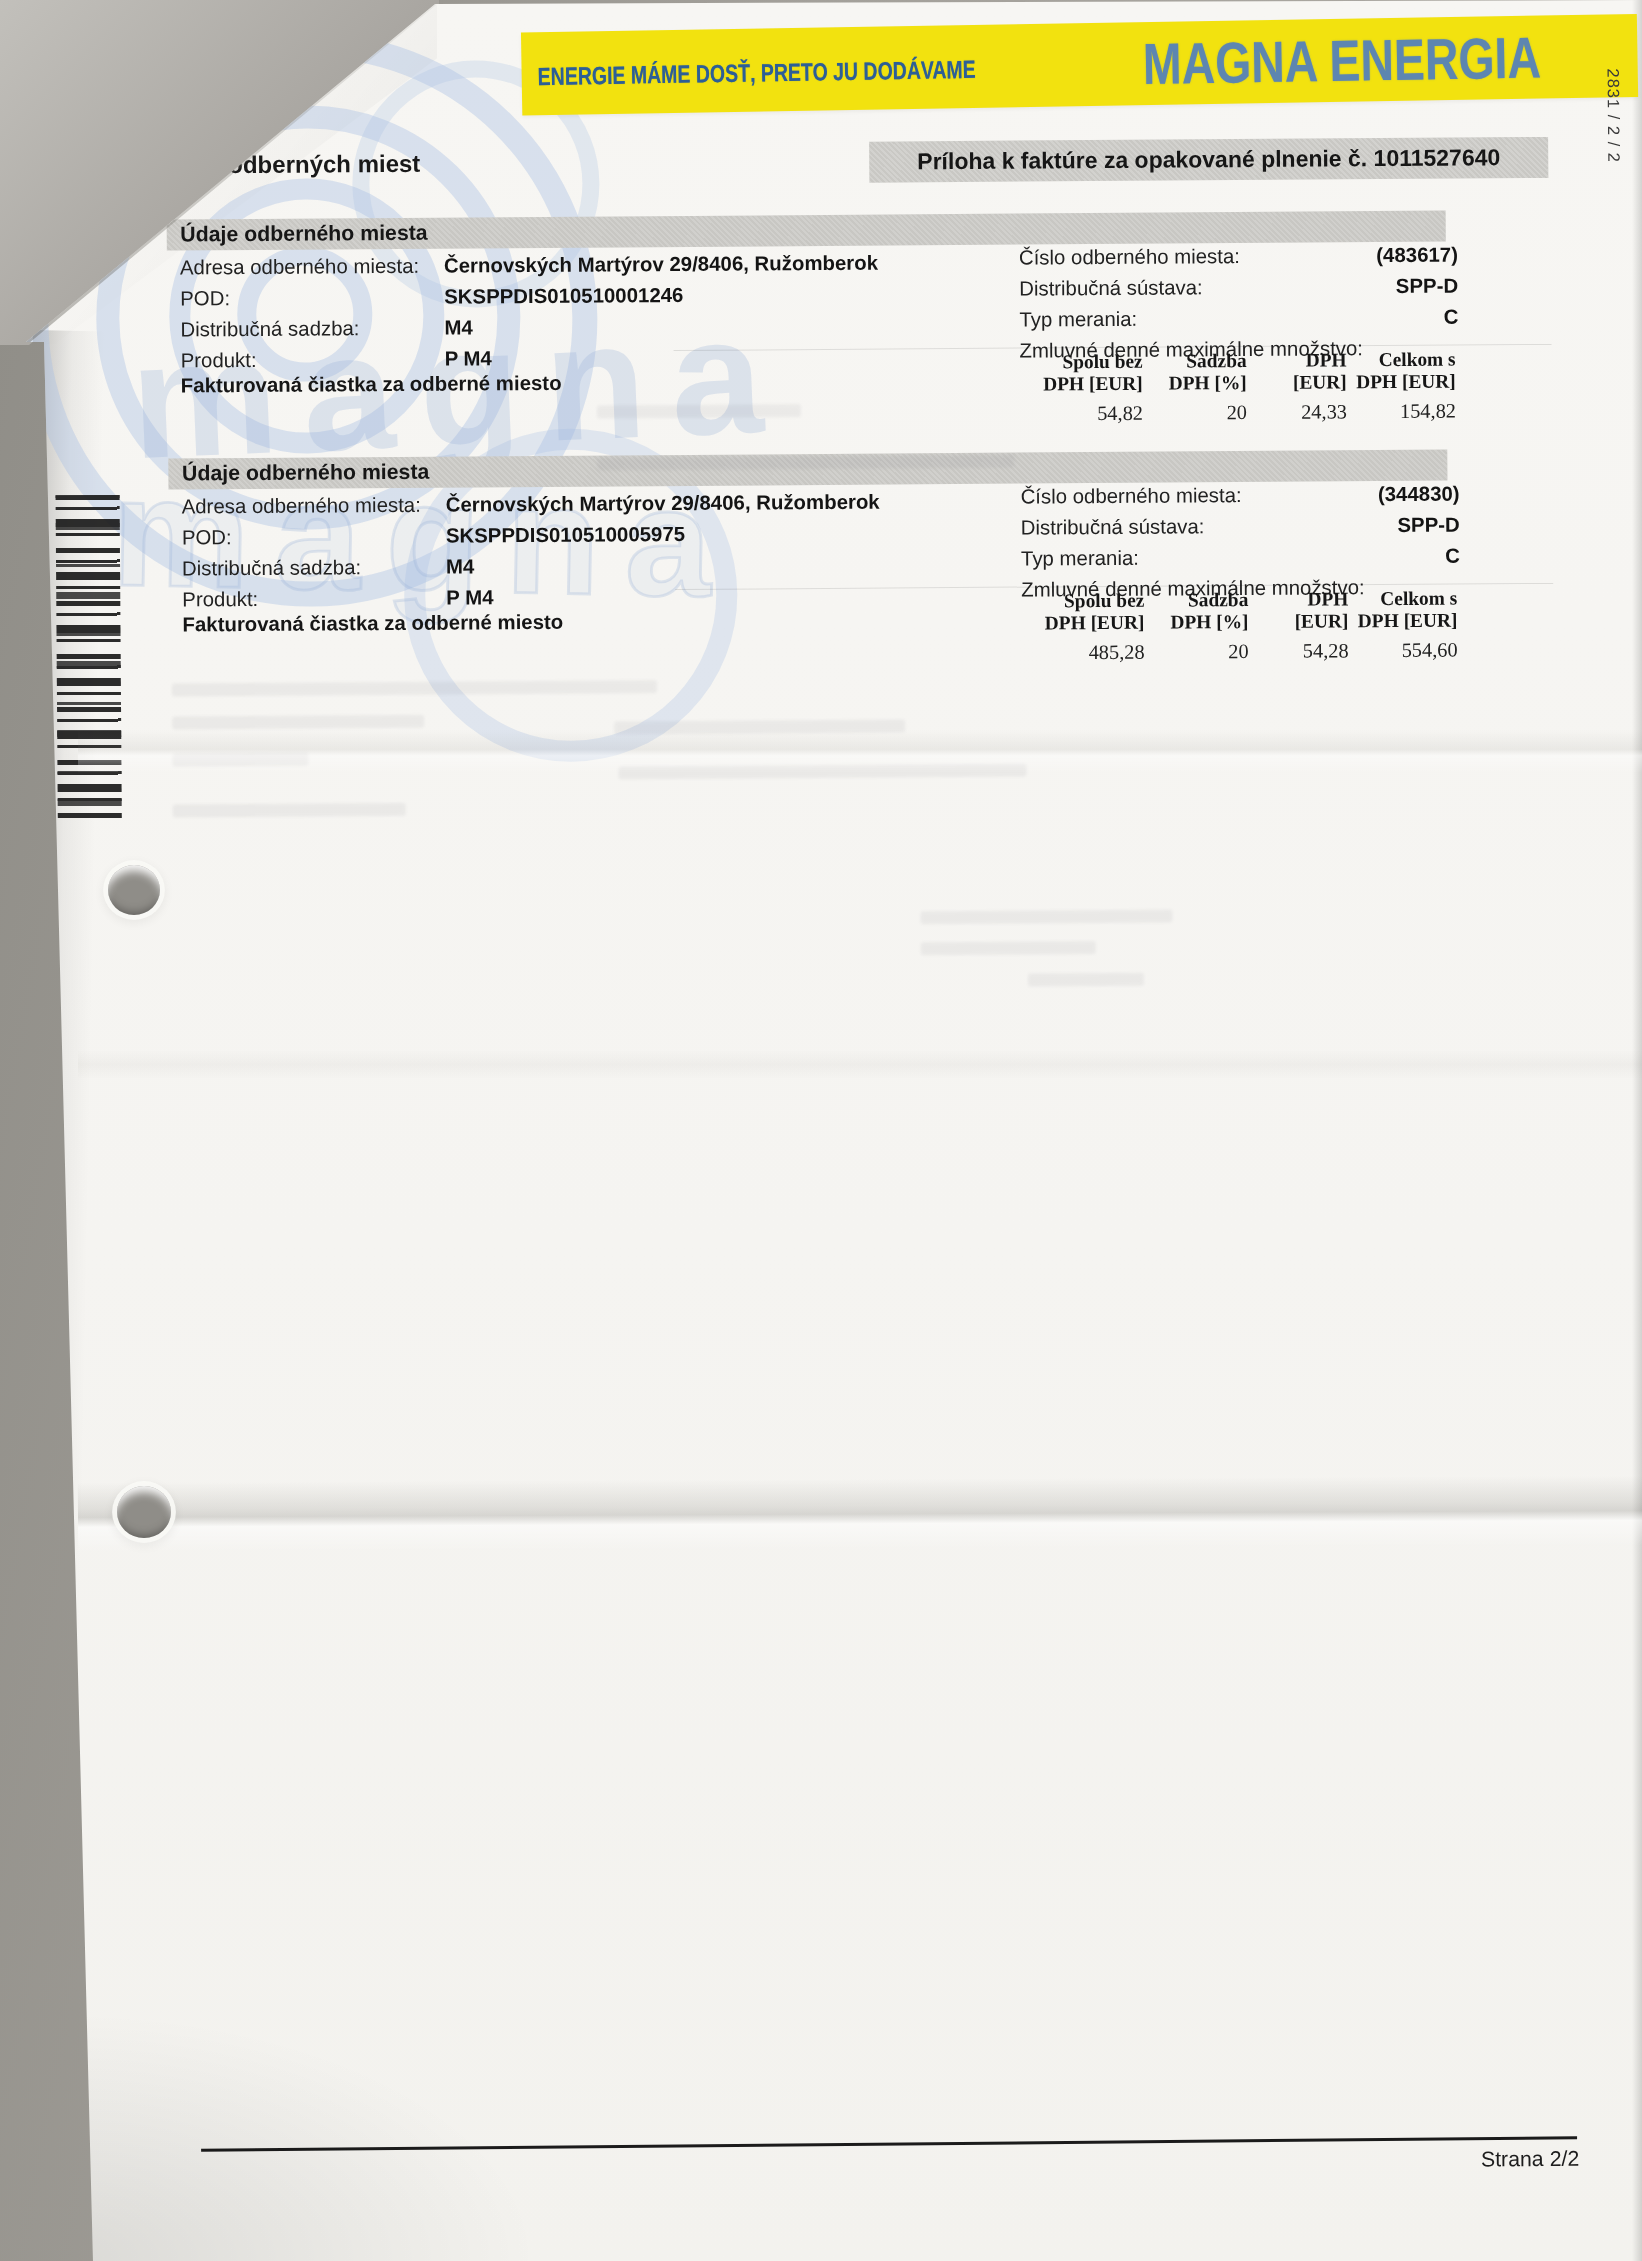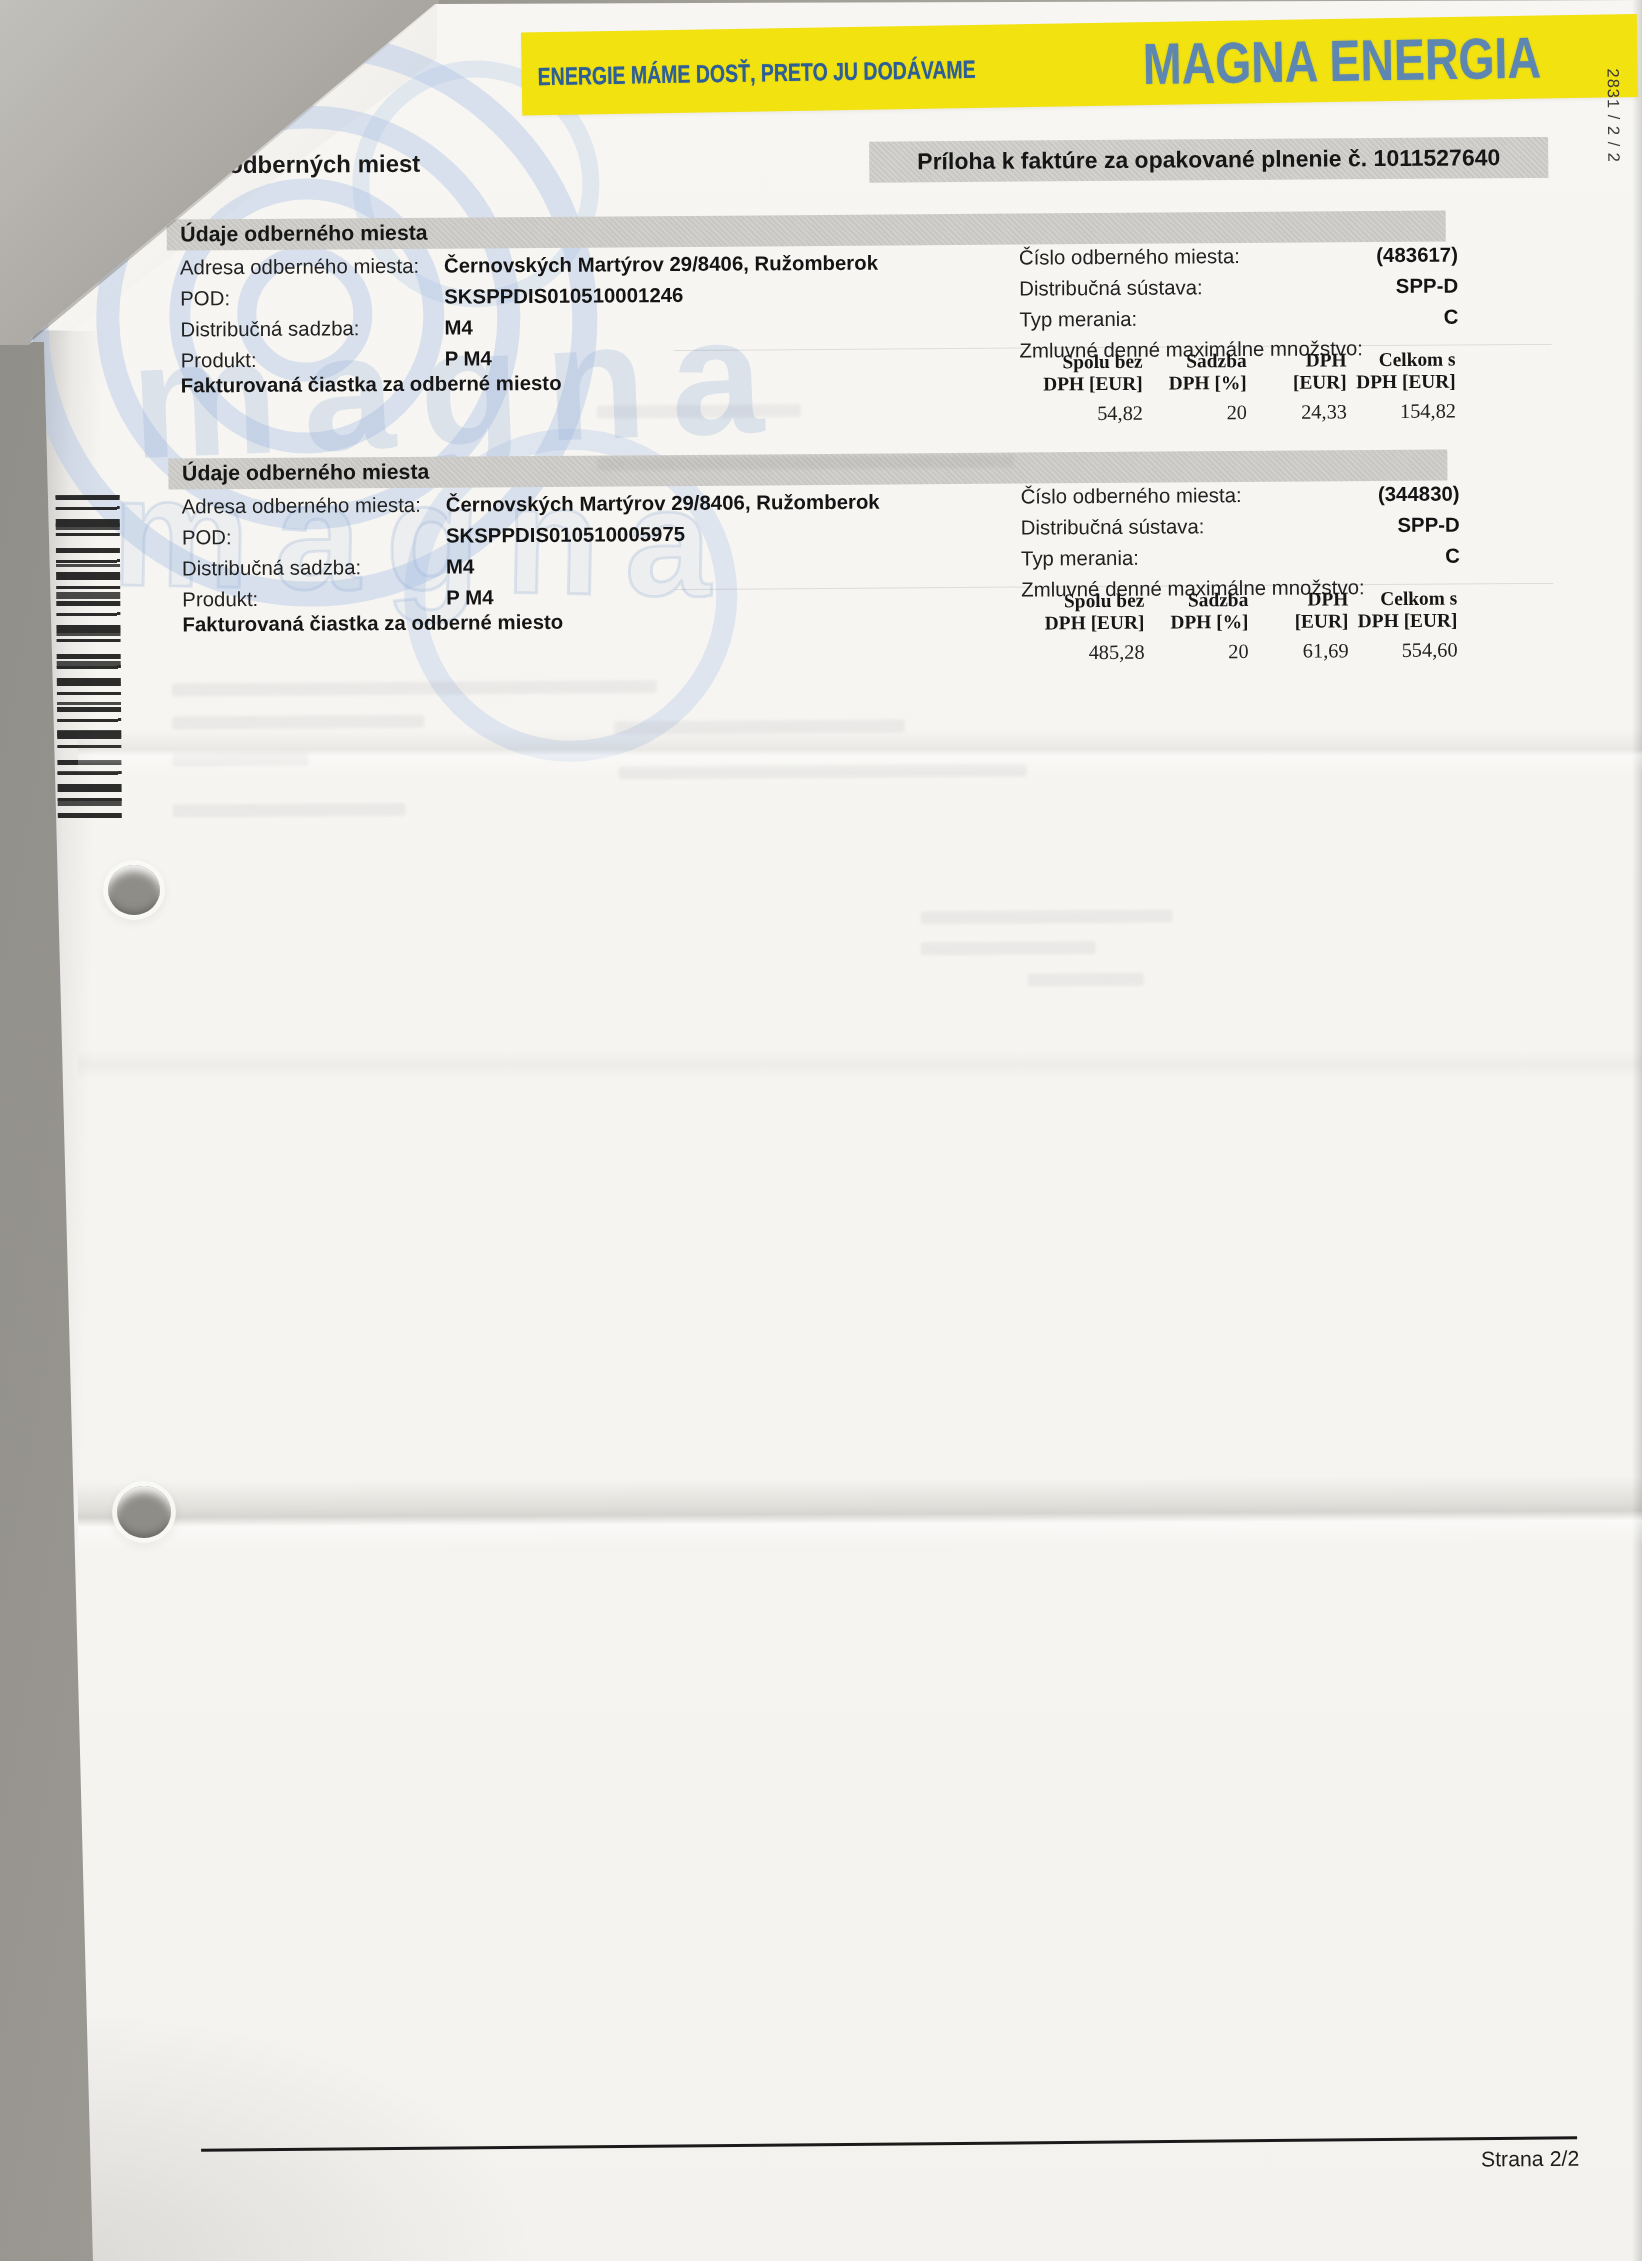--- a/index.html
+++ b/index.html
@@ -281,21 +281,21 @@
                 <span>Sadzba</span>
                 <span>DPH [%]</span>
               </div>
             <div class="td">20</div>
           </div>
           <div class="tcol c3">
             <div class="th">
                 <span>DPH</span>
                 <span>[EUR]</span>
               </div>
-            <div class="td">61,69</div>
+            <div class="td">54,28</div>
           </div>
           <div class="tcol c4">
             <div class="th">
                 <span>Celkom s</span>
                 <span>DPH [EUR]</span>
               </div>
             <div class="td">554,60</div>
           </div>
         </div>
       </div>

